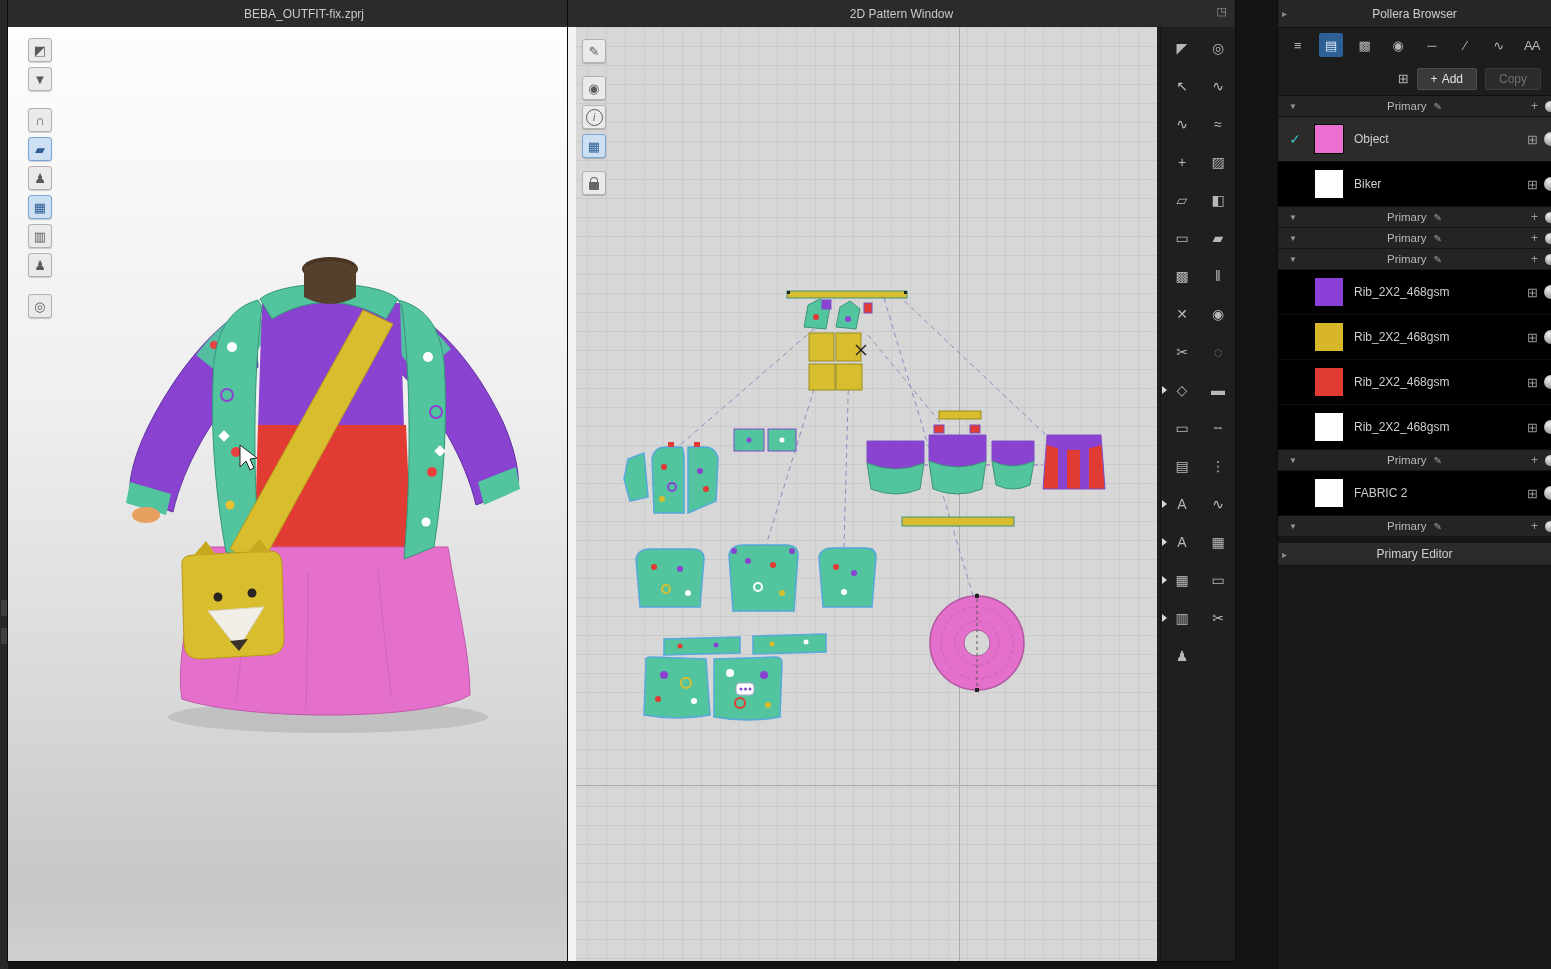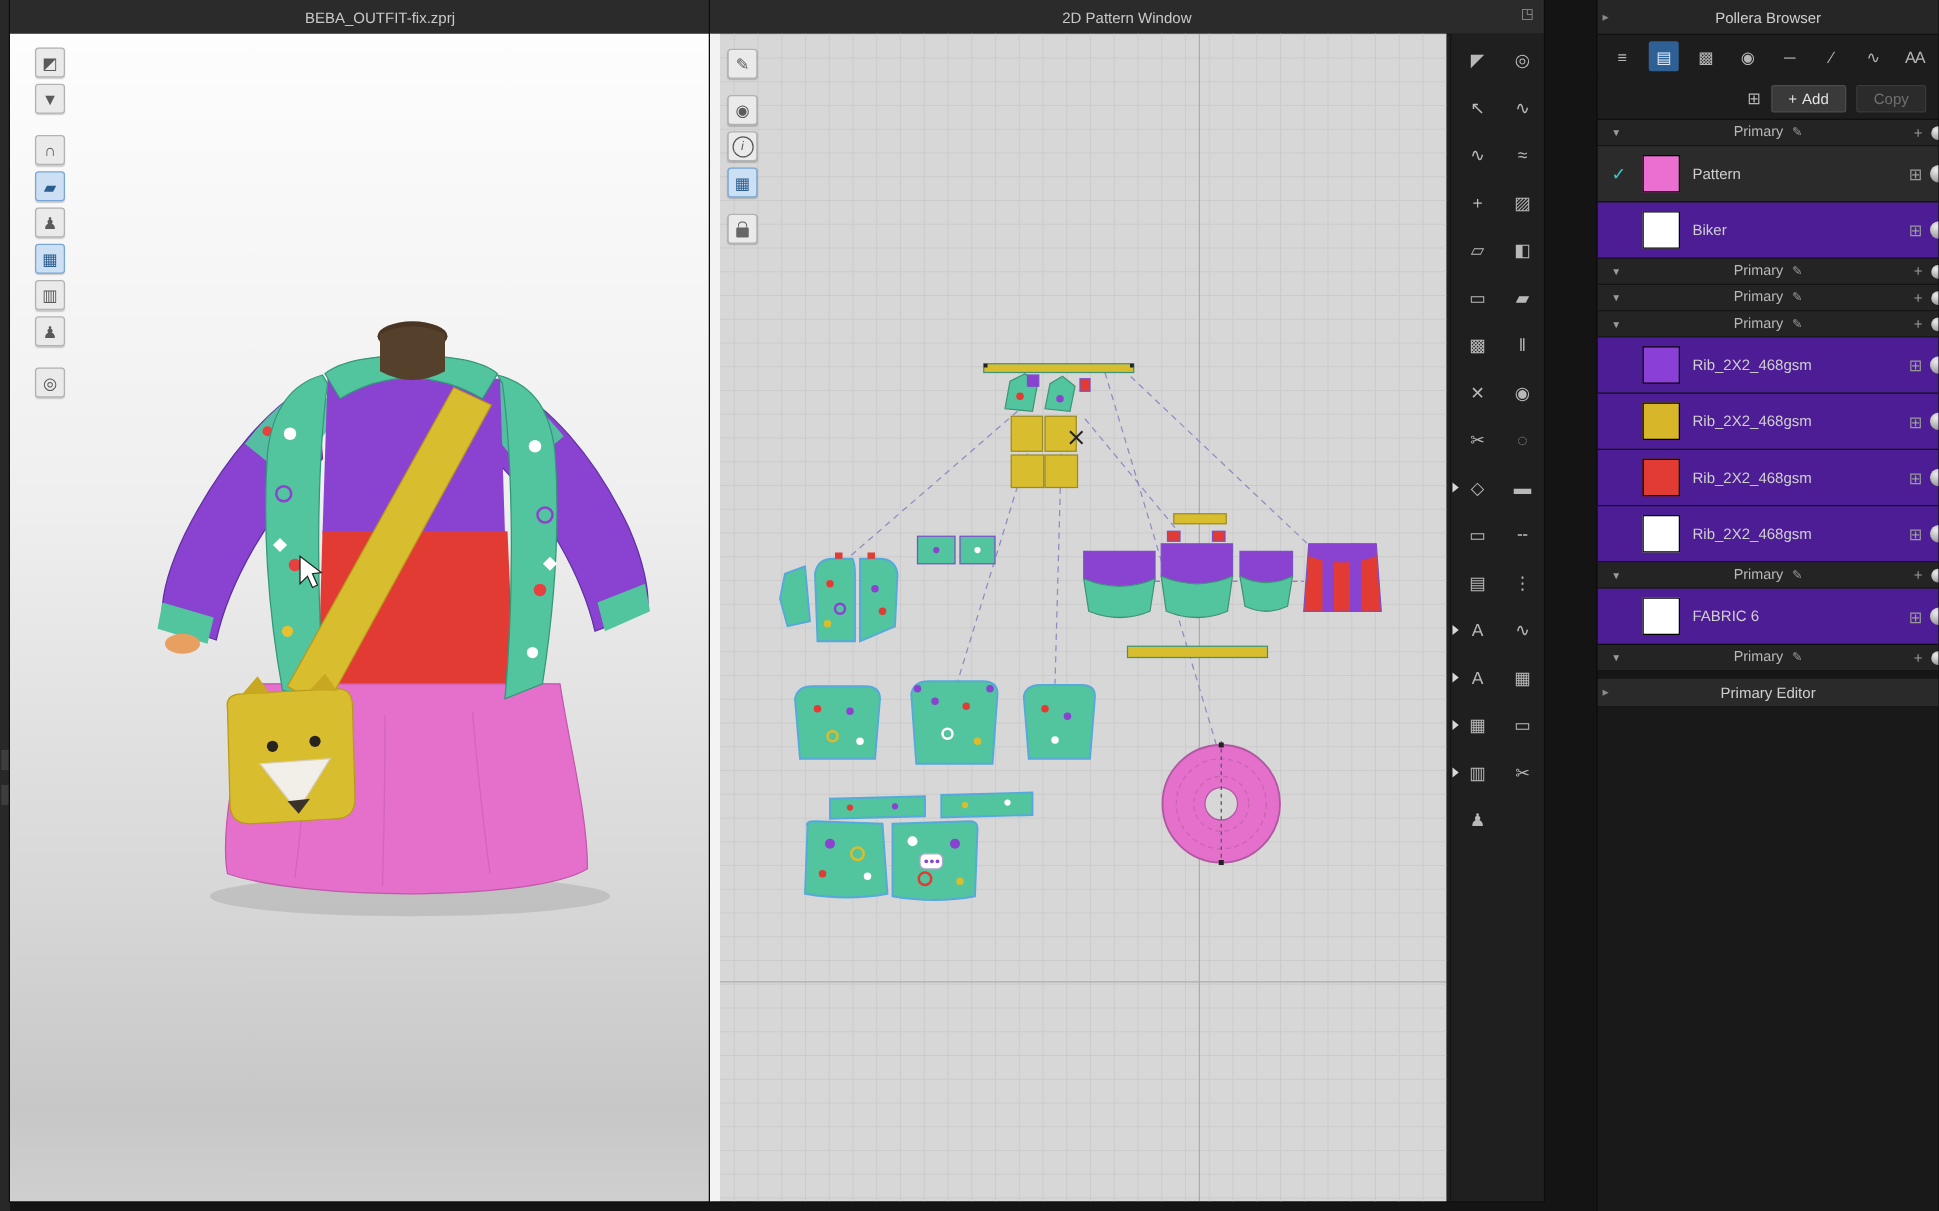--- a/index.html
+++ b/index.html
@@ -55,21 +55,21 @@
   .btn.add{background:#3a3a3a;color:#e2e2e2;border:1px solid #4c4c4c;}
   .btn.copy{background:#2b2b2b;color:#707070;border:1px solid #3a3a3a;}
   .ob-list{display:flex;flex-direction:column;}
   .ob-row{position:relative;display:flex;align-items:center;}
   .ob-row.group{height:20px;background:#242424;border-bottom:1px solid #151515;justify-content:center;color:#b9b9b9;font-size:11.5px;gap:7px;}
   .tri{position:absolute;left:11px;font-size:8px;color:#9a9a9a;}
   .pencil{font-size:10px;color:#9a9a9a;}
   .rplus{position:absolute;right:13px;color:#9a9a9a;font-size:12px;}
   .edgec{position:absolute;right:-7px;top:50%;margin-top:-7px;width:14px;height:14px;border-radius:50%;background:radial-gradient(circle at 35% 30%,#ededed,#787878);}
   .ob-row.group .edgec{width:11px;height:11px;right:-5px;margin-top:-5px;}
-  .ob-row.fabric{height:44px;background:#4c1d95;border-bottom:1px solid #0d0d0d;padding-left:8px;gap:10px;color:#cfcfcf;font-size:12px;}
+  .ob-row.fabric{height:44px;background:#000000;border-bottom:1px solid #0d0d0d;padding-left:8px;gap:10px;color:#cfcfcf;font-size:12px;}
   .ob-row.fabric.selected{background:#2b2b2b;}
   .chk{width:18px;min-width:18px;color:#3fc4c4;font-size:14px;text-align:center;}
   .swatch{width:30px;height:30px;min-width:30px;border:1px solid #000;box-sizing:border-box;}
   .flabel{flex:1;}
   .rbox{color:#9a9a9a;font-size:13px;margin-right:13px;}
   .pe-body{flex:1;background:#191919;}
 
   
   .f-teal{fill:var(--teal);} .f-purple{fill:var(--purple);} .f-yellow{fill:var(--yellow);}
   .f-red{fill:var(--red);} .f-pink{fill:var(--pink);}
@@ -504,21 +504,21 @@
         <div class="ob-row group">
           <span class="tri">▼</span>
           <span>Primary</span>
           <span class="pencil">✎</span>
           <span class="rplus">+</span>
           <span class="edgec"></span>
         </div>
         <div class="ob-row fabric selected">
           <span class="chk">✓</span>
           <span class="swatch" style="background:#ea6fd0"></span>
-          <span class="flabel">Pattern</span>
+          <span class="flabel">Object</span>
           <span class="rbox">⊞</span>
           <span class="edgec"></span>
         </div>
         <div class="ob-row fabric">
           <span class="chk"></span>
           <span class="swatch" style="background:#ffffff"></span>
           <span class="flabel">Biker</span>
           <span class="rbox">⊞</span>
           <span class="edgec"></span>
         </div>
@@ -574,21 +574,21 @@
         <div class="ob-row group">
           <span class="tri">▼</span>
           <span>Primary</span>
           <span class="pencil">✎</span>
           <span class="rplus">+</span>
           <span class="edgec"></span>
         </div>
         <div class="ob-row fabric">
           <span class="chk"></span>
           <span class="swatch" style="background:#ffffff"></span>
-          <span class="flabel">FABRIC 6</span>
+          <span class="flabel">FABRIC 2</span>
           <span class="rbox">⊞</span>
           <span class="edgec"></span>
         </div>
         <div class="ob-row group">
           <span class="tri">▼</span>
           <span>Primary</span>
           <span class="pencil">✎</span>
           <span class="rplus">+</span>
           <span class="edgec"></span>
         </div>

